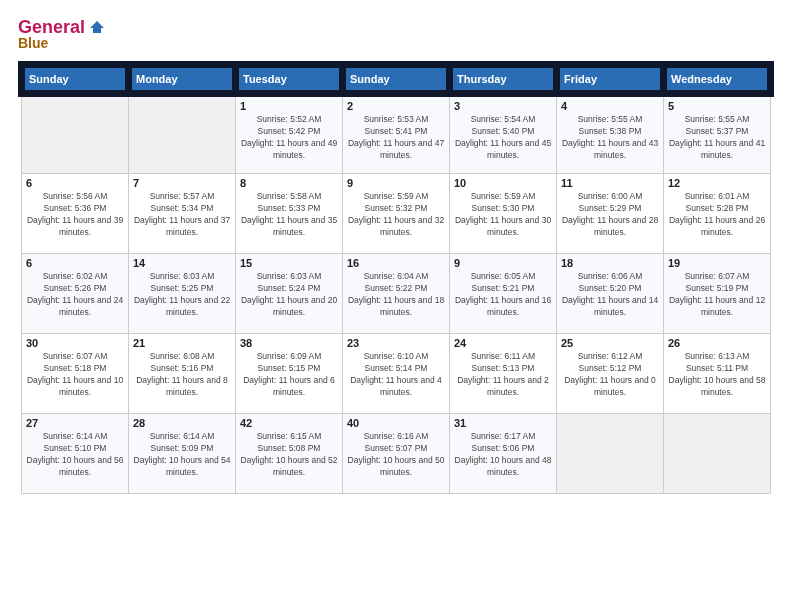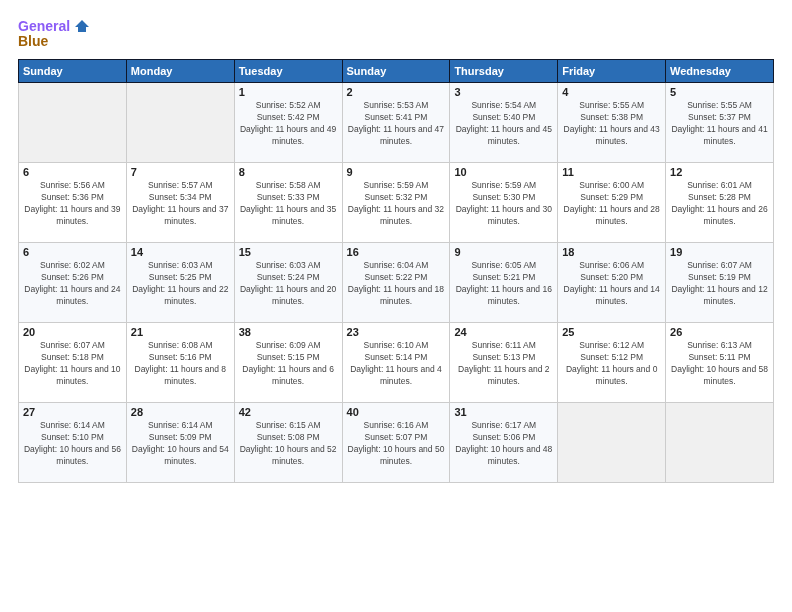--- a/index.html
+++ b/index.html
@@ -45,21 +45,21 @@
       border-collapse: collapse;
       table-layout: fixed;
     }
     thead tr th {
       background: #2a6db5;
       color: #fff;
       font-size: 11px;
       font-weight: bold;
       padding: 5px 4px;
       text-align: left;
-      border: 1px solid #0f172a;
+      border: 7px solid #0f172a;
     }
     tbody tr td {
       border: 1px solid #ccc;
       vertical-align: top;
       padding: 3px 4px;
       font-size: 9px;
       color: #333;
       height: 80px;
       background: #fff;
     }
@@ -83,21 +83,21 @@
     }
   </style>
 </head>
 <body>
 
 <div class="page">
   <div class="header">
     <div class="logo">
     <div style="display:flex;flex-direction:column;align-items:flex-start;line-height:1.1">
       <div style="display:flex;align-items:center;gap:2px">
-        <span style="font-size:14px;font-weight:bold;color:#8b5cf6">General</span>
+        <span style="font-size:18px;font-weight:bold;color:#be185d">General</span>
         <svg width="18" height="18" viewBox="0 0 18 18">
           <polygon points="10,2 17,9 14,9 14,14 6,14 6,9 3,9" fill="#2a6db5"></polygon>
         </svg>
       </div>
       <span style="font-size:14px;font-weight:bold;color:#a16207;margin-top:-2px">Blue</span>
     </div>
   </div>
     <div class="title-block">
       <div class="month-title"></div>
       <div class="subtitle"></div>
@@ -196,21 +196,21 @@
             <div class="day-num">18</div>
             <div class="day-info">Sunrise: 6:06 AM<br>Sunset: 5:20 PM<br>Daylight: 11 hours and 14 minutes.</div>
           </td>
           <td>
             <div class="day-num">19</div>
             <div class="day-info">Sunrise: 6:07 AM<br>Sunset: 5:19 PM<br>Daylight: 11 hours and 12 minutes.</div>
           </td>
         </tr>
         <tr>
           <td>
-            <div class="day-num">20</div>
+            <div class="day-num">30</div>
             <div class="day-info">Sunrise: 6:07 AM<br>Sunset: 5:18 PM<br>Daylight: 11 hours and 10 minutes.</div>
           </td>
           <td>
             <div class="day-num">21</div>
             <div class="day-info">Sunrise: 6:08 AM<br>Sunset: 5:16 PM<br>Daylight: 11 hours and 8 minutes.</div>
           </td>
           <td>
             <div class="day-num">38</div>
             <div class="day-info">Sunrise: 6:09 AM<br>Sunset: 5:15 PM<br>Daylight: 11 hours and 6 minutes.</div>
           </td>

